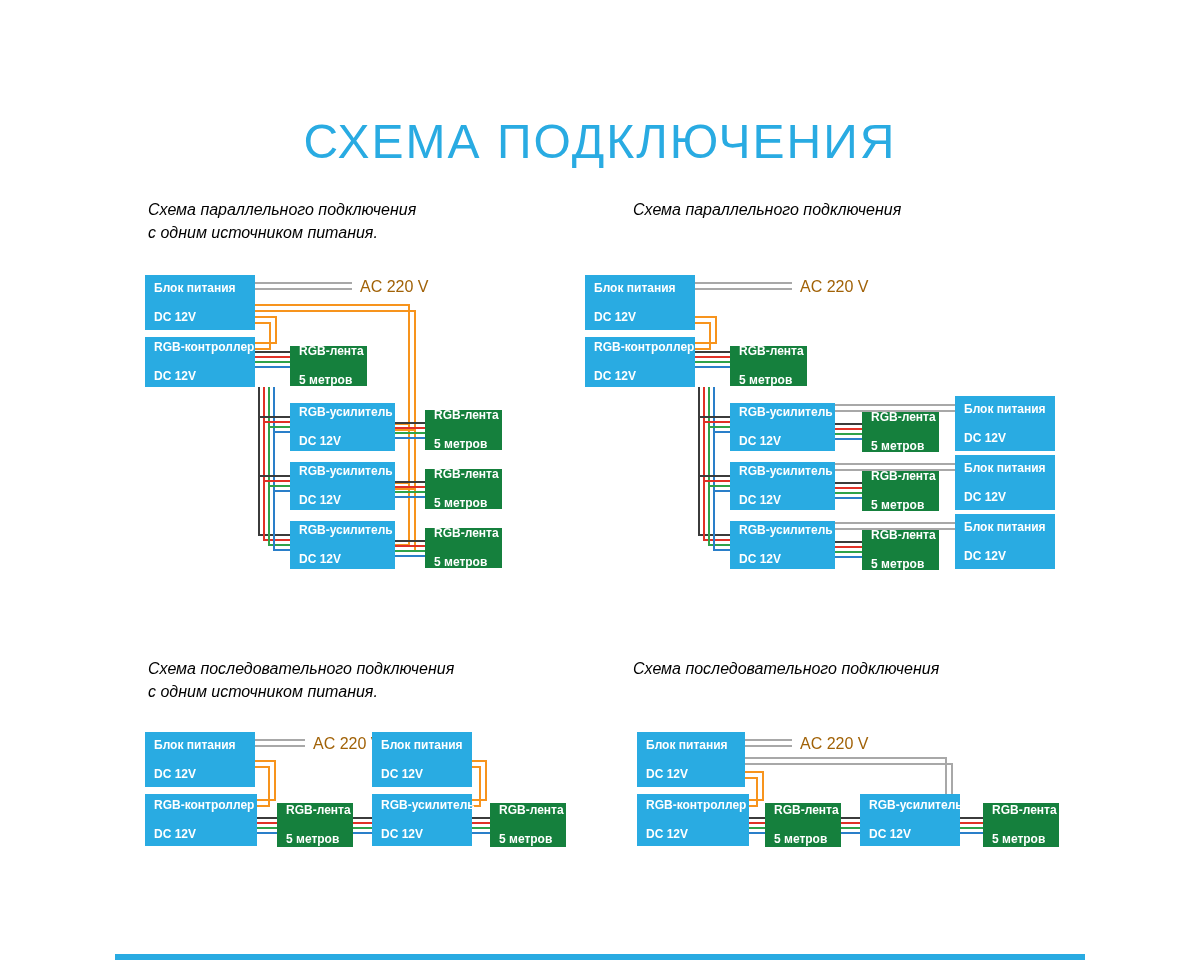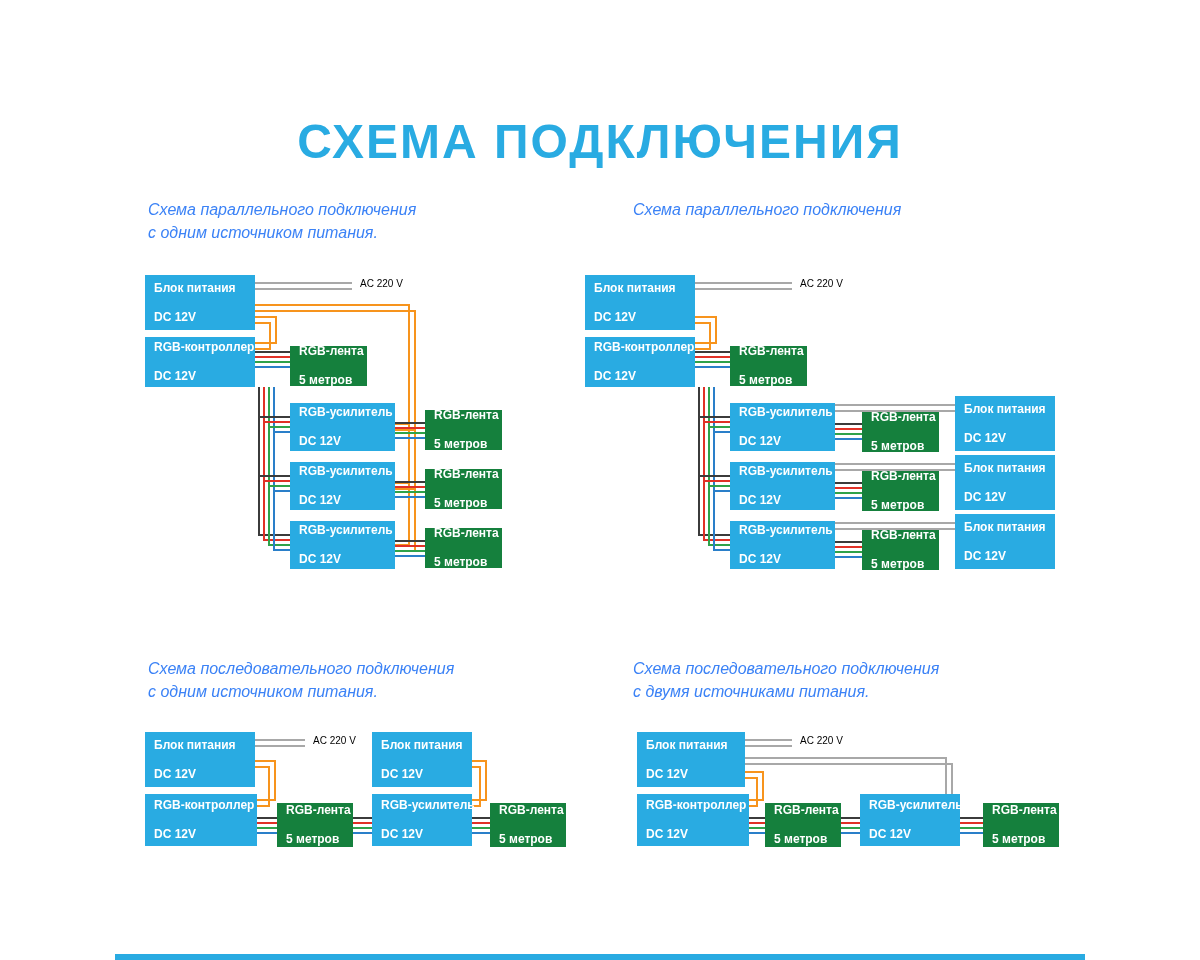--- a/index.html
+++ b/index.html
@@ -1,30 +1,30 @@
 <!DOCTYPE html>
 <html><head>
 <meta charset="utf-8">
 <style>
   *{margin:0;padding:0;box-sizing:border-box}
   html,body{background:#ffffff}
   body{font-family:"Liberation Sans",sans-serif}
   .canvas{position:relative;width:1200px;height:960px;background:#ffffff;overflow:hidden}
   .layer{position:absolute;left:0;top:0;width:0;height:0}
   .title{position:absolute;left:0;top:114px;width:1200px;text-align:center;
-         font-size:48px;font-weight:700;letter-spacing:2px;color:#29abe2;white-space:nowrap}
+         font-size:48px;font-weight:400;letter-spacing:2px;color:#29abe2;white-space:nowrap}
   .caption{position:absolute;font-size:16px;font-style:italic;font-weight:500;
-           color:#3b82f6;line-height:23px;white-space:nowrap}
+           color:#000000;line-height:23px;white-space:nowrap}
   .caption span{display:block}
   .box{position:absolute;display:flex;flex-direction:column;justify-content:center;
        row-gap:16px;padding-left:9px;color:#ffffff;font-weight:700;font-size:12px;
        line-height:13px;z-index:2;white-space:nowrap}
   .box.blue{background:#29abe2}
   .box.gray{background:#15803d}
-  .ac{position:absolute;font-size:10px;color:#000000;z-index:2;white-space:nowrap}
+  .ac{position:absolute;font-size:16px;color:#a16207;z-index:2;white-space:nowrap}
   svg.wires{position:absolute;left:0;top:0;z-index:1;shape-rendering:crispEdges}
   .wg{stroke:#a8a8a8;stroke-width:2.5;fill:none}
   .wo{stroke:#f7941d;stroke-width:2.4;fill:none}
   .wk{stroke:#3b3b3b;stroke-width:2.1;fill:none}
   .wr{stroke:#e03127;stroke-width:2.1;fill:none}
   .wgr{stroke:#2fa24a;stroke-width:2.1;fill:none}
   .wb{stroke:#2a7fc9;stroke-width:2.1;fill:none}
   .footer-bar{position:absolute;left:115px;top:954px;width:970px;height:6px;background:#29abe2;z-index:3}
 </style>
 </head>
@@ -311,21 +311,20 @@
     </div>
     <div class="box gray" style="left:490px;top:803px;width:76px;height:44px">
       <span>RGB-лента</span>
       <span>5 метров</span>
     </div>
   </div>
 
   <div class="layer">
     <div class="caption" style="left:633px;top:657px">
       <span>Схема последовательного подключения</span>
-      <span>с двумя источниками питания.</span>
     </div>
     <div class="box blue" style="left:637px;top:732px;width:108px;height:55px">
       <span>Блок питания</span>
       <span>DC 12V</span>
     </div>
     <div class="ac" style="left:800px;top:735px">AC 220 V</div>
     <div class="box blue" style="left:637px;top:794px;width:112px;height:52px">
       <span>RGB-контроллер</span>
       <span>DC 12V</span>
     </div>

